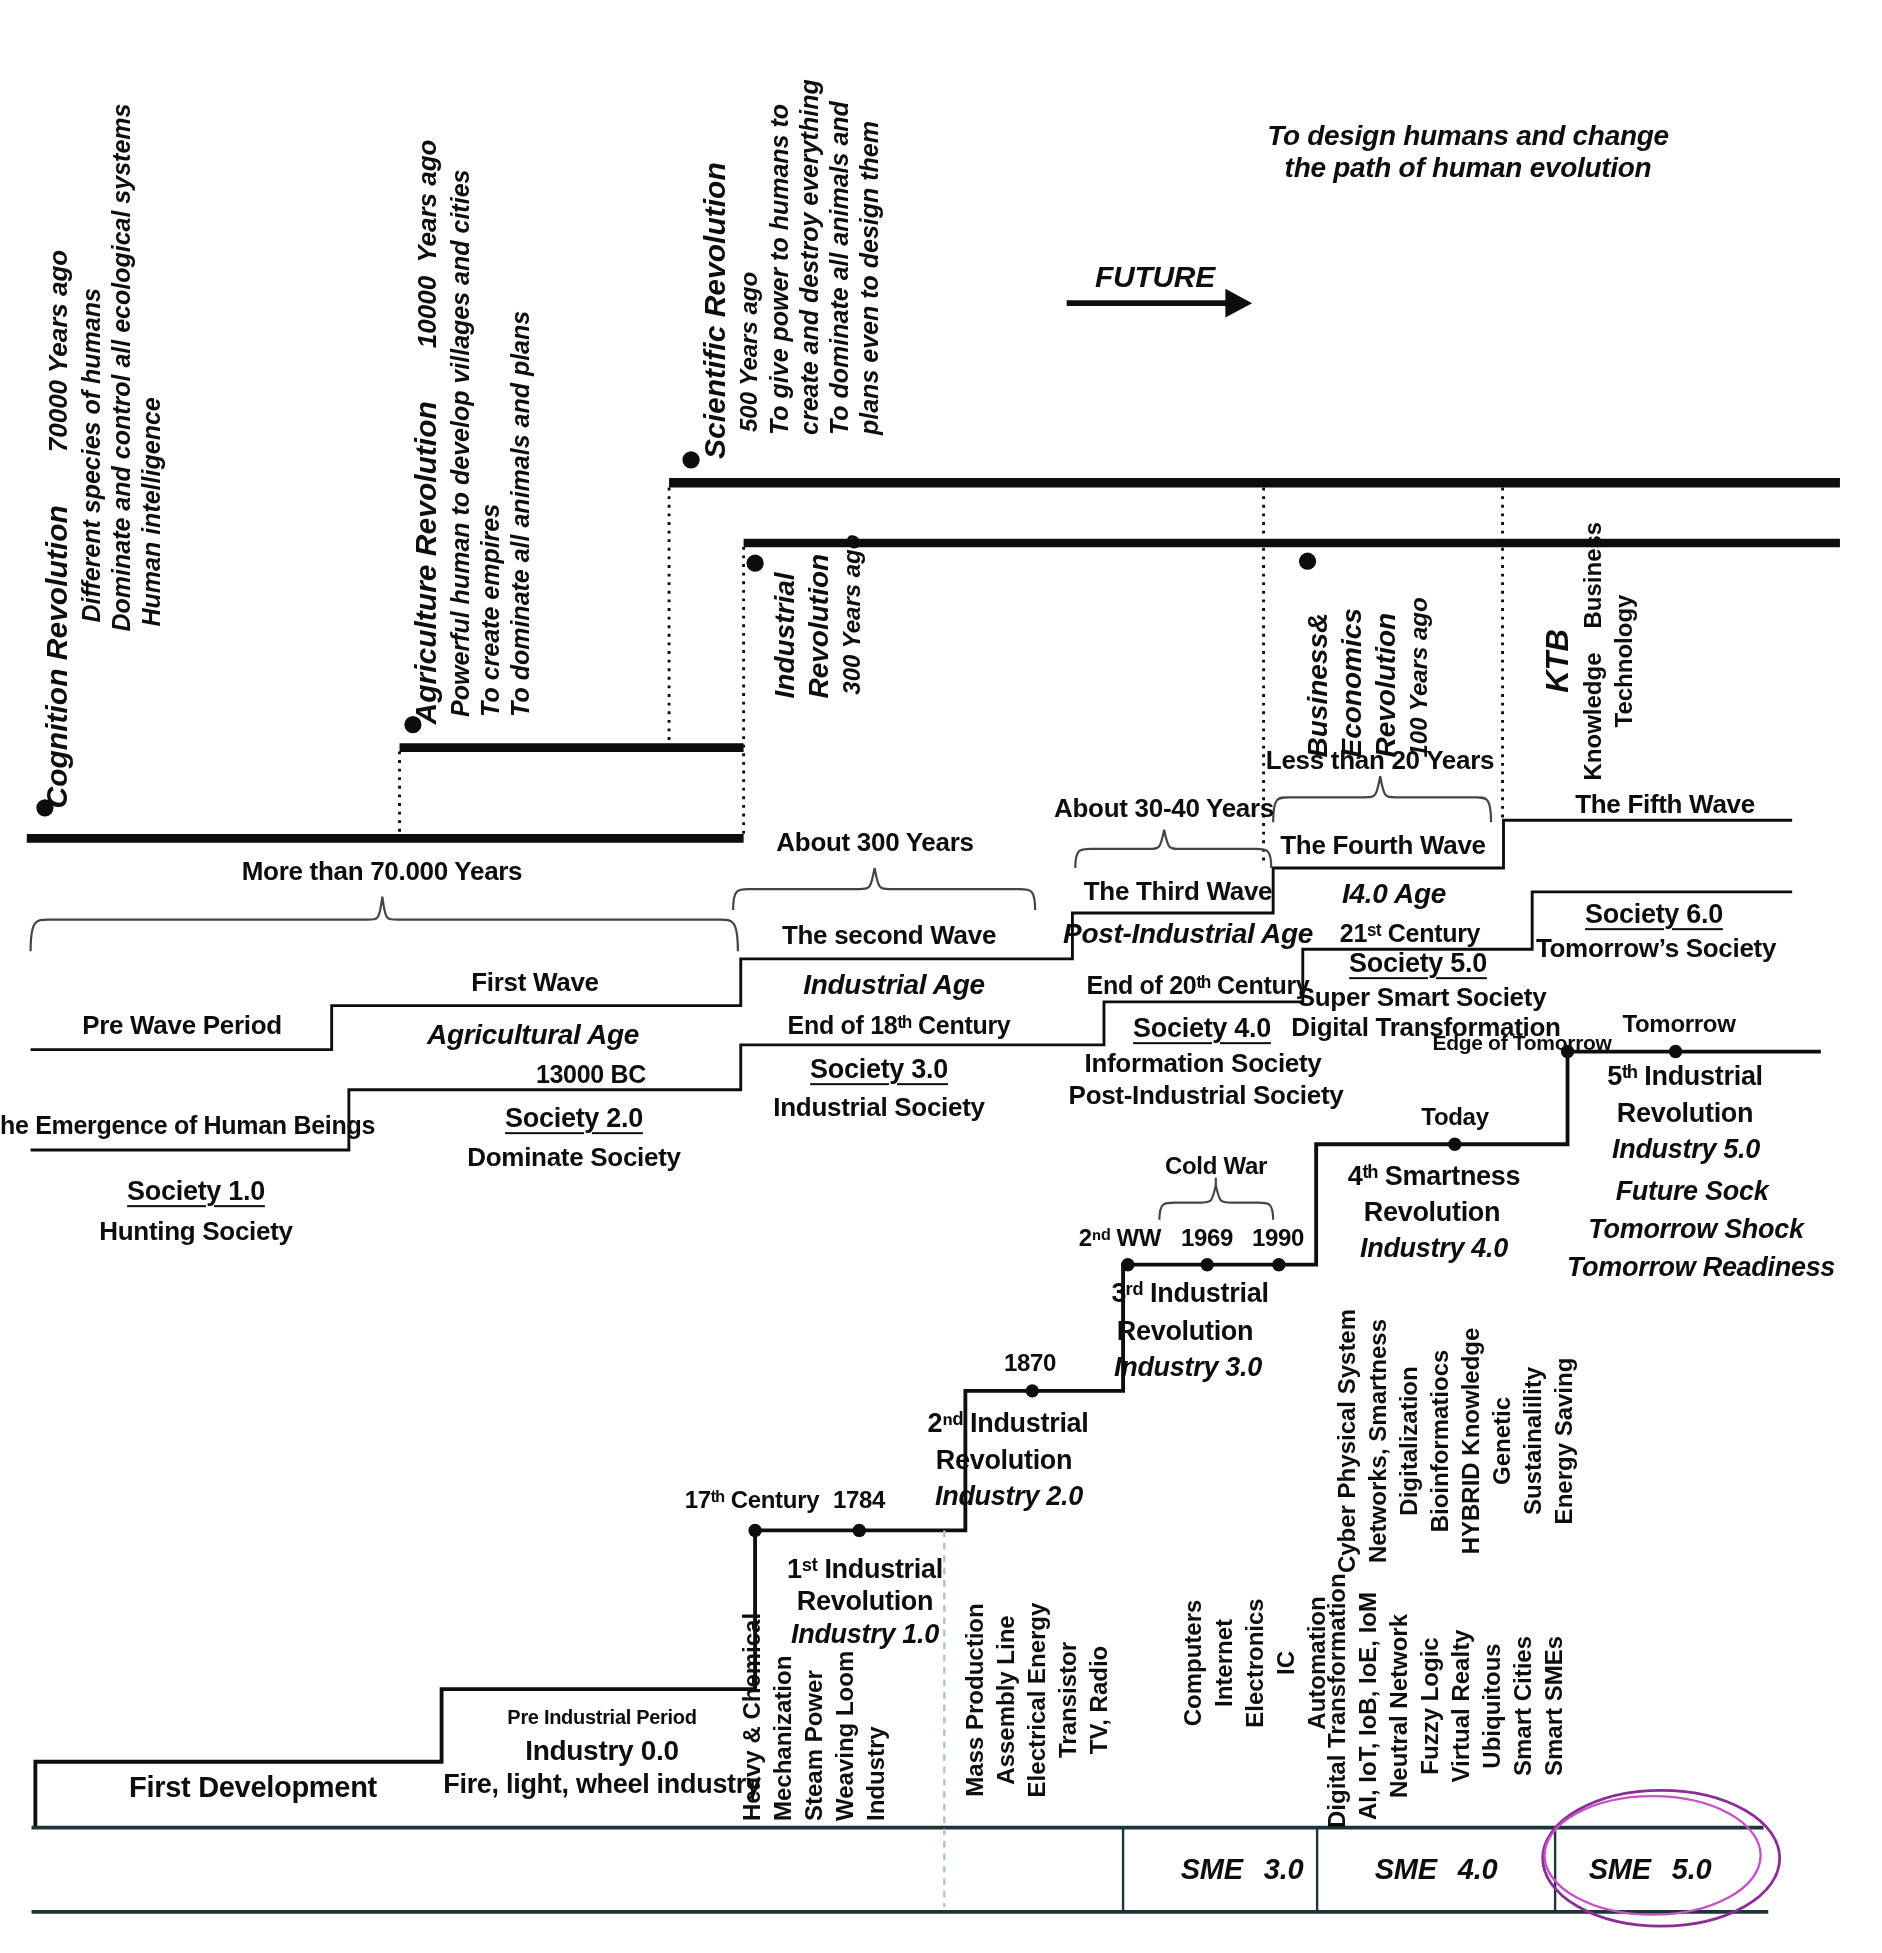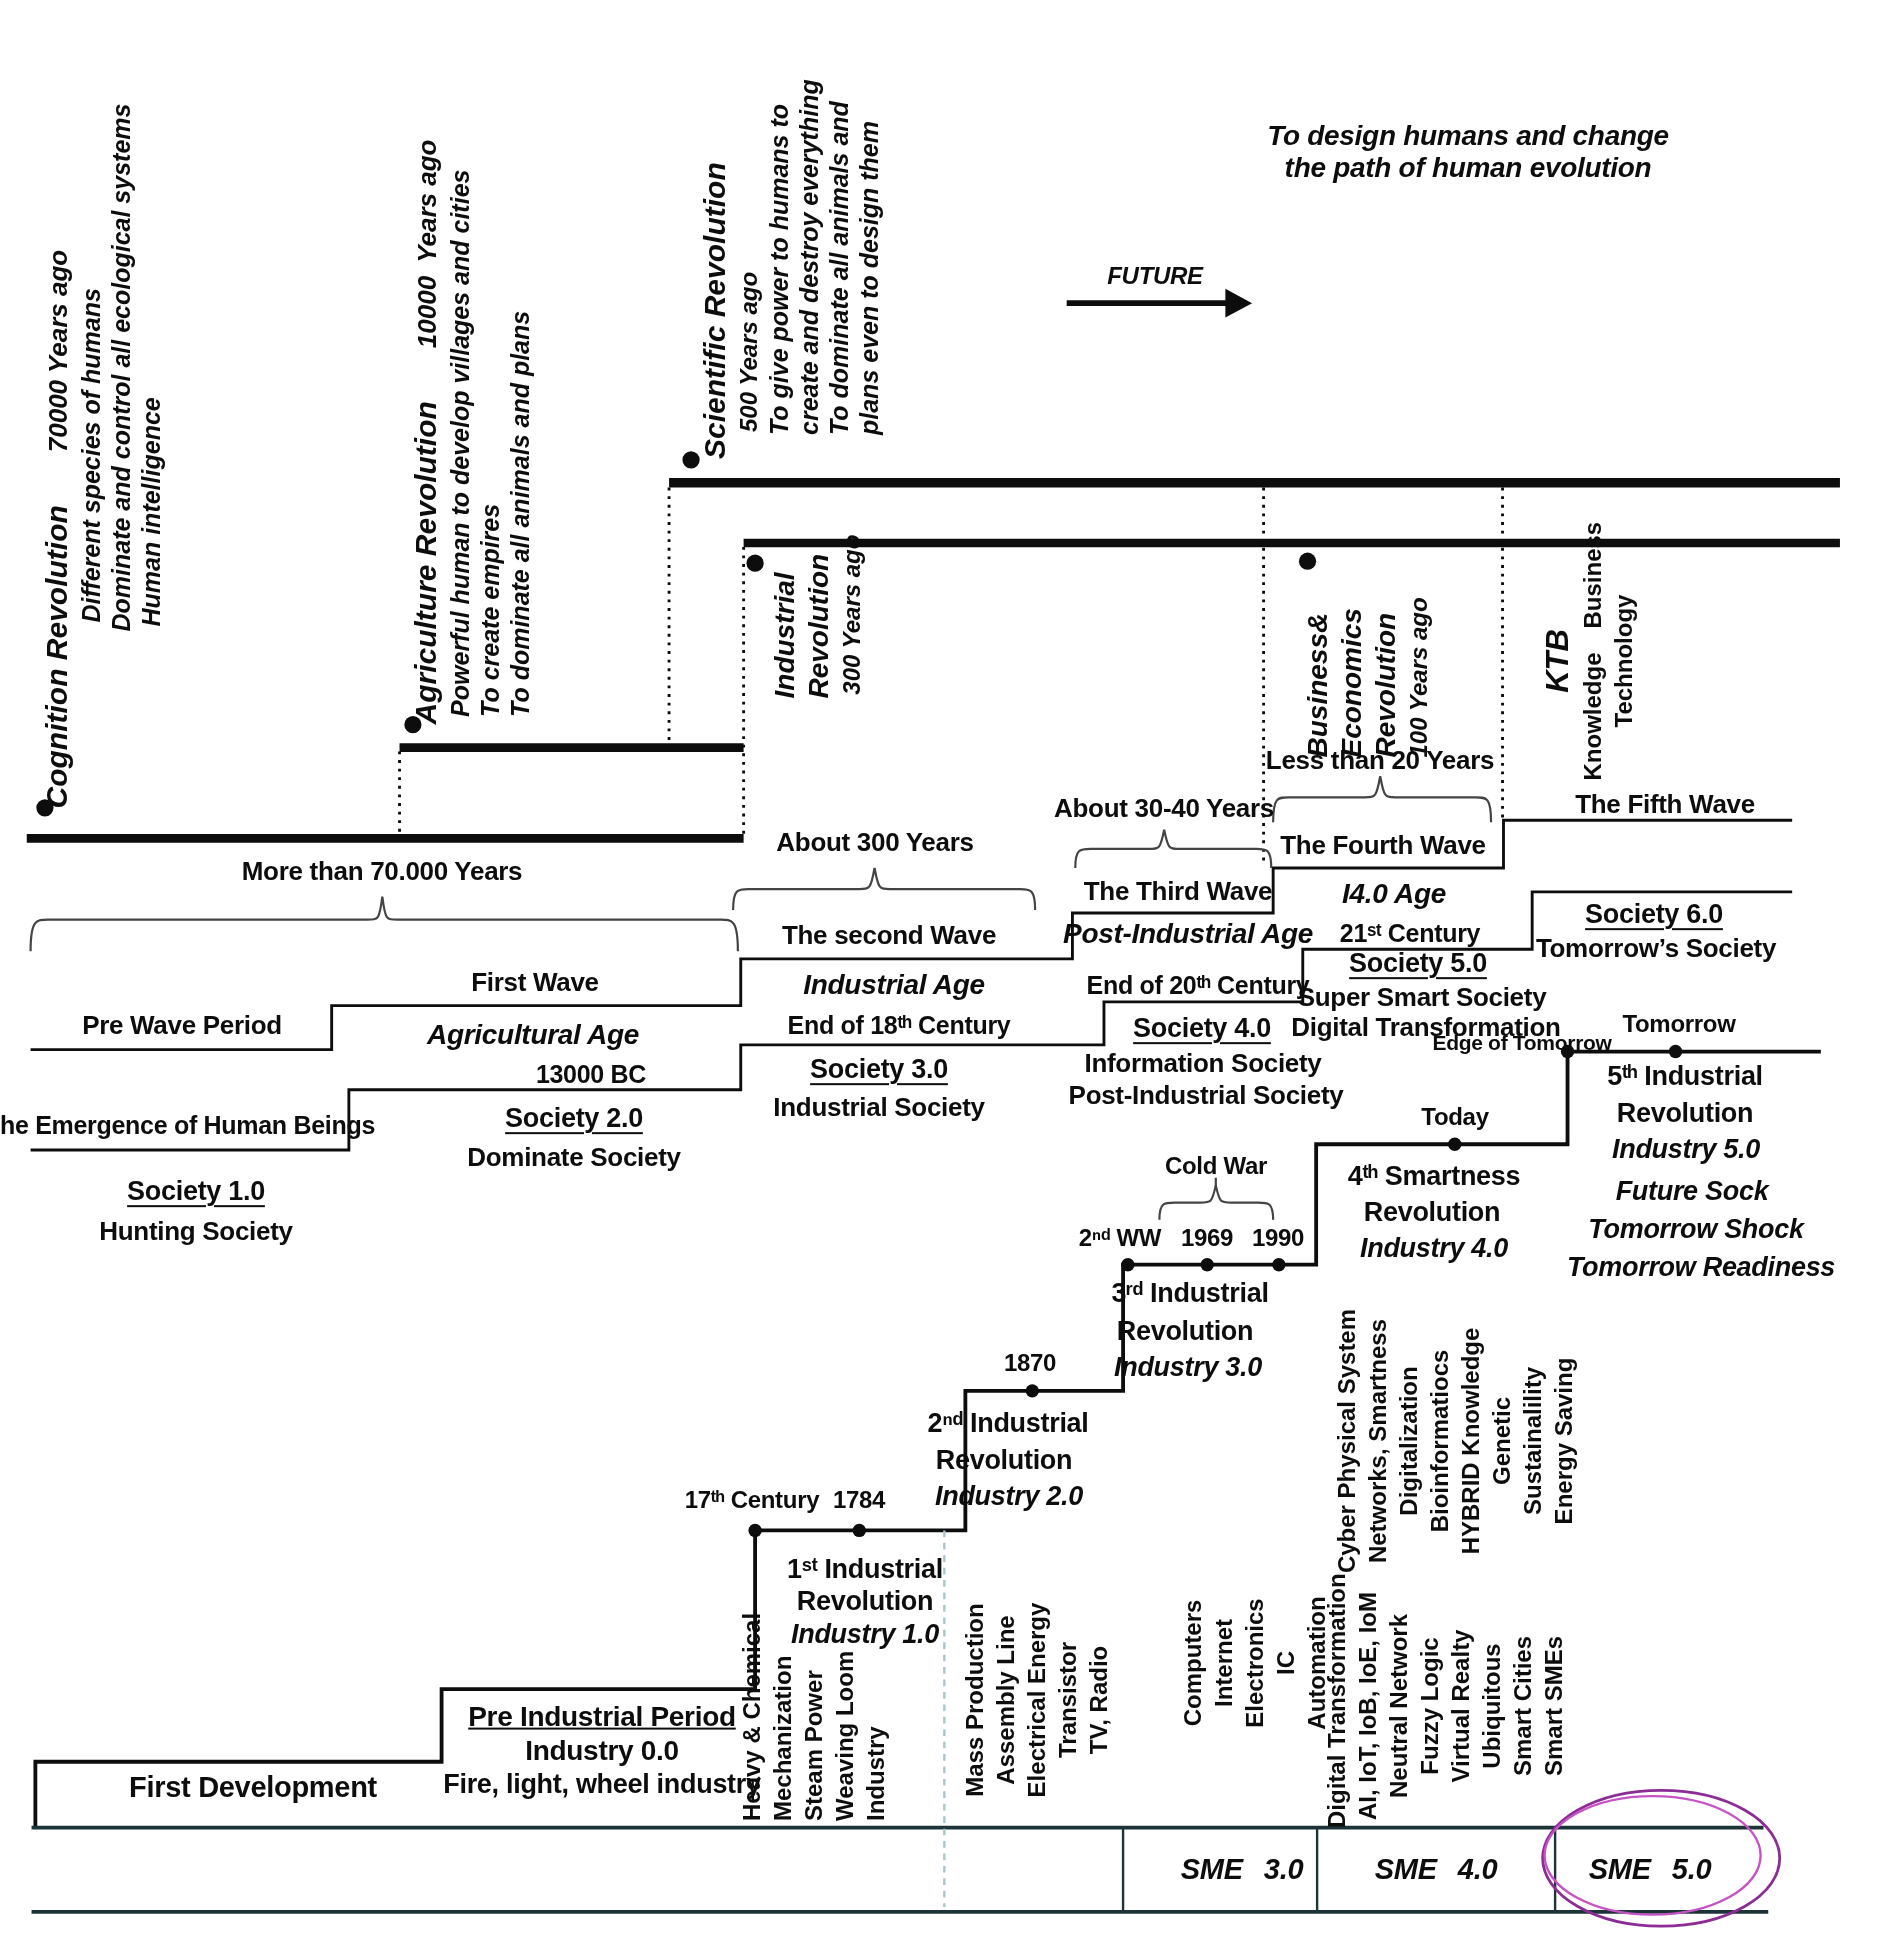--- a/index.html
+++ b/index.html
@@ -14,24 +14,24 @@
   .dursm{font-size:24px;}
   .era{font-size:25px;}
   .soc{font-size:27px;text-decoration:underline;text-decoration-thickness:2.4px;text-underline-offset:4.8px;}
   .desc{font-size:26px;}
   .indt{font-size:27px;}
   .indn{font-size:27px;font-style:italic;}
   .mark{font-size:24px;}
   .marksm{font-size:21px;}
   .fsock{font-size:27px;font-style:italic;}
   .sme{font-size:29px;font-style:italic;word-spacing:13.4px;}
-  .fut{font-size:24px;font-style:italic;}
+  .fut{font-size:30px;font-style:italic;}
   .note{font-size:28px;font-style:italic;font-weight:600;}
   .bigdev{font-size:29px;}
-  .i0t{font-size:28px;text-decoration:underline;}
+  .i0t{font-size:20px;}
   .i0n{font-size:28px;}
   .i0d{font-size:27px;}
   .rot{position:absolute;transform:translate(-50%,-50%) rotate(-90deg);color:#0d0d0d;}
   .rtitle{font-size:30px;font-weight:bold;font-style:italic;line-height:36px;text-align:left;white-space:nowrap;}
   .ryears{font-size:26px;font-weight:600;font-style:italic;margin-left:53px;}
   .rline{font-size:28px;font-weight:bold;font-style:italic;line-height:34px;text-align:left;white-space:nowrap;}
   .ryline{font-size:24px;font-weight:600;font-style:italic;line-height:31px;text-align:left;white-space:nowrap;}
   .rnote{font-size:25px;font-weight:600;font-style:italic;line-height:30px;text-align:left;white-space:nowrap;}
   .vlist{}
   .vitem{font-size:24px;font-weight:bold;line-height:31px;white-space:nowrap;}

